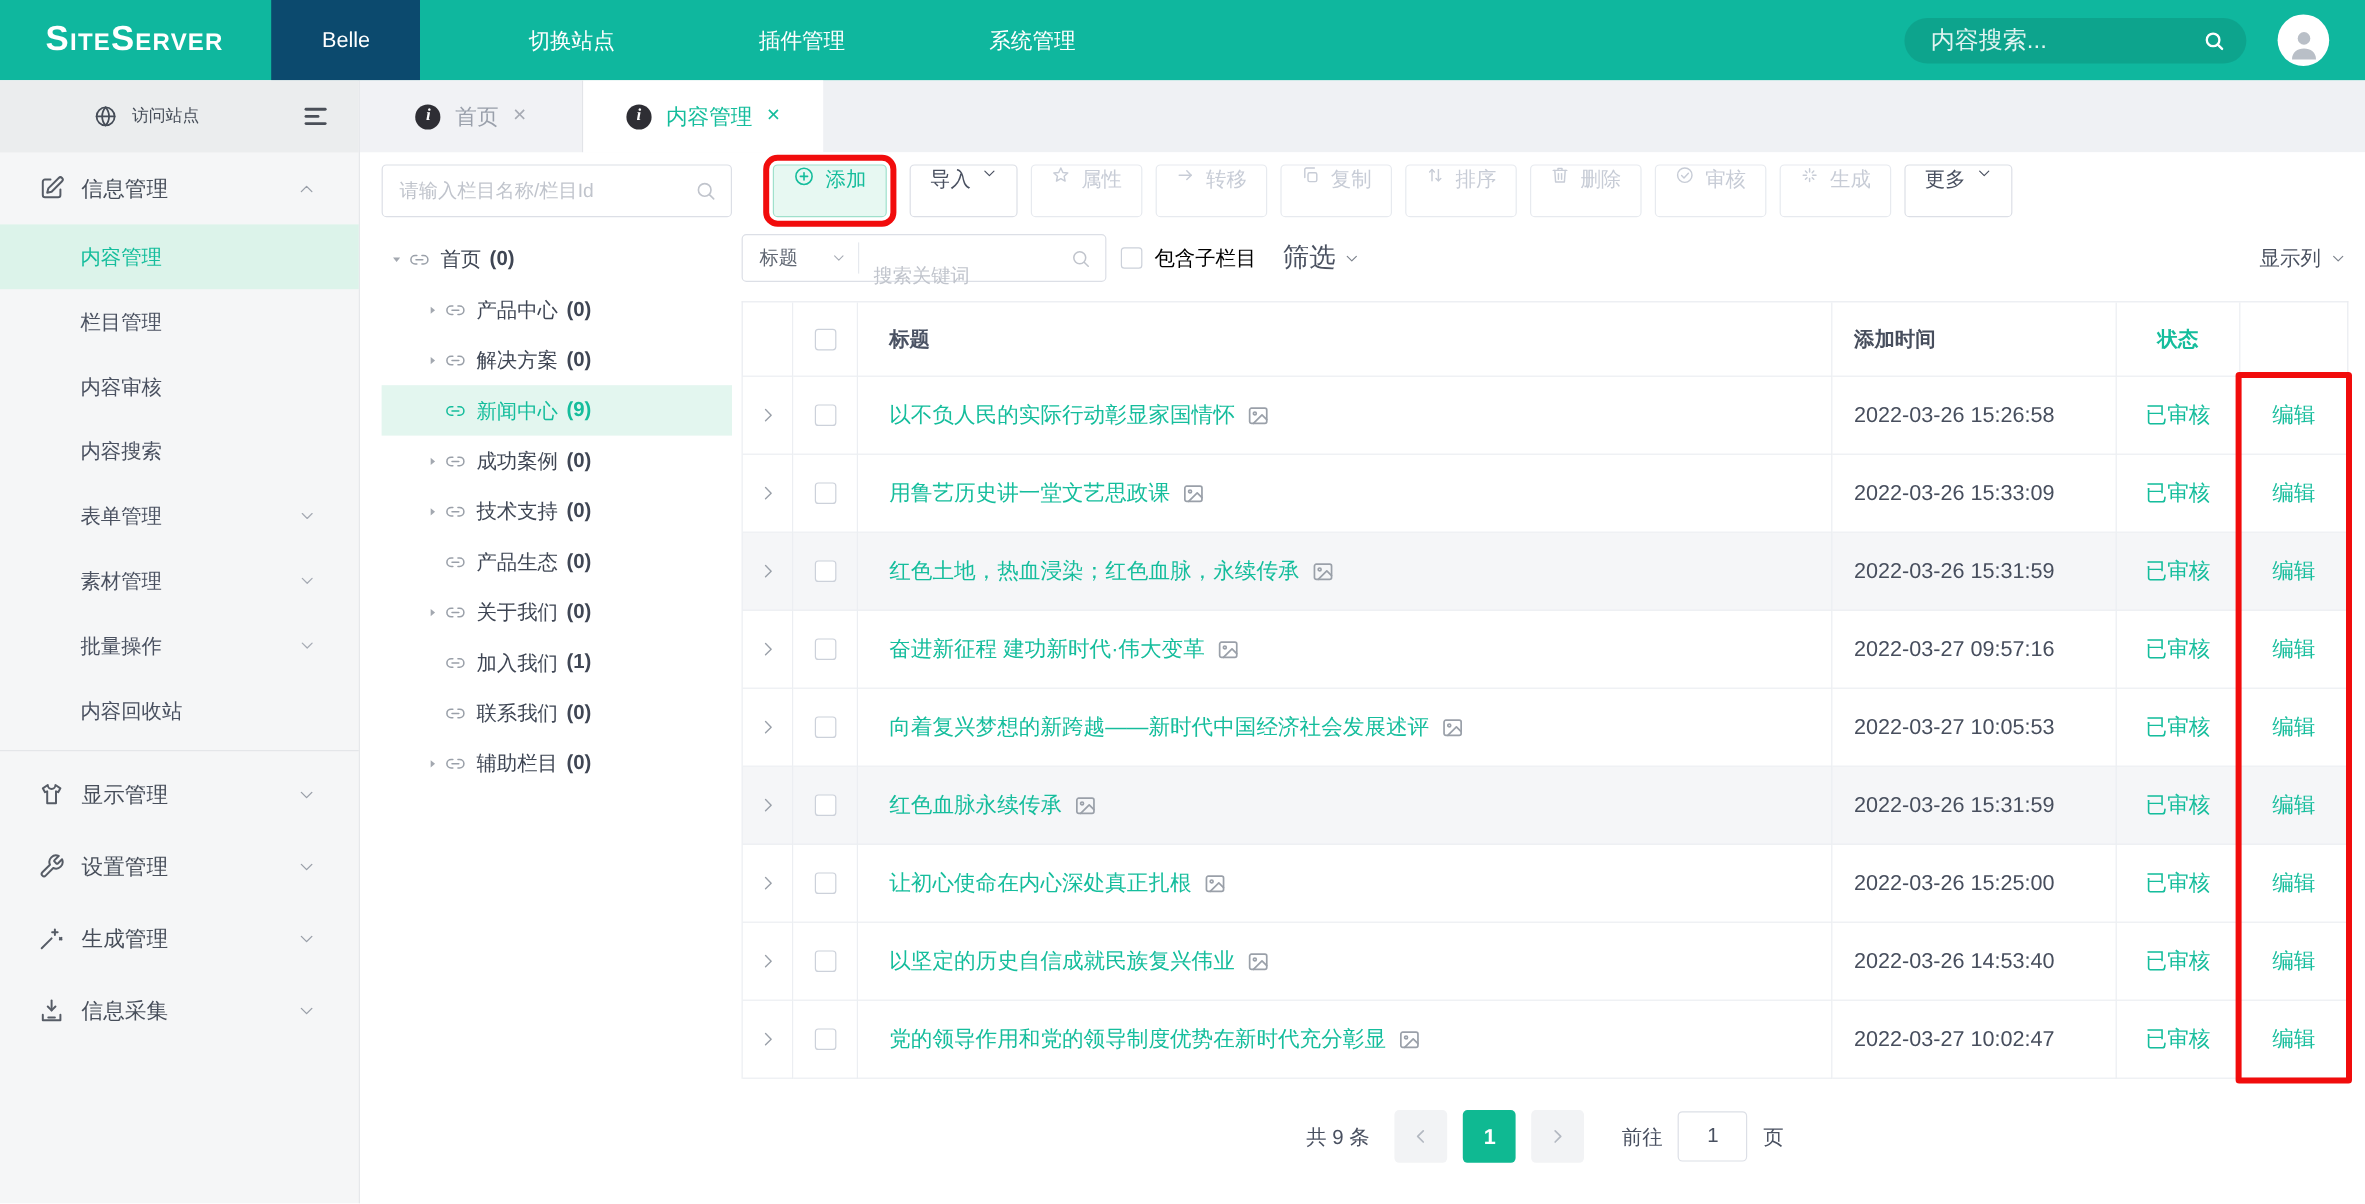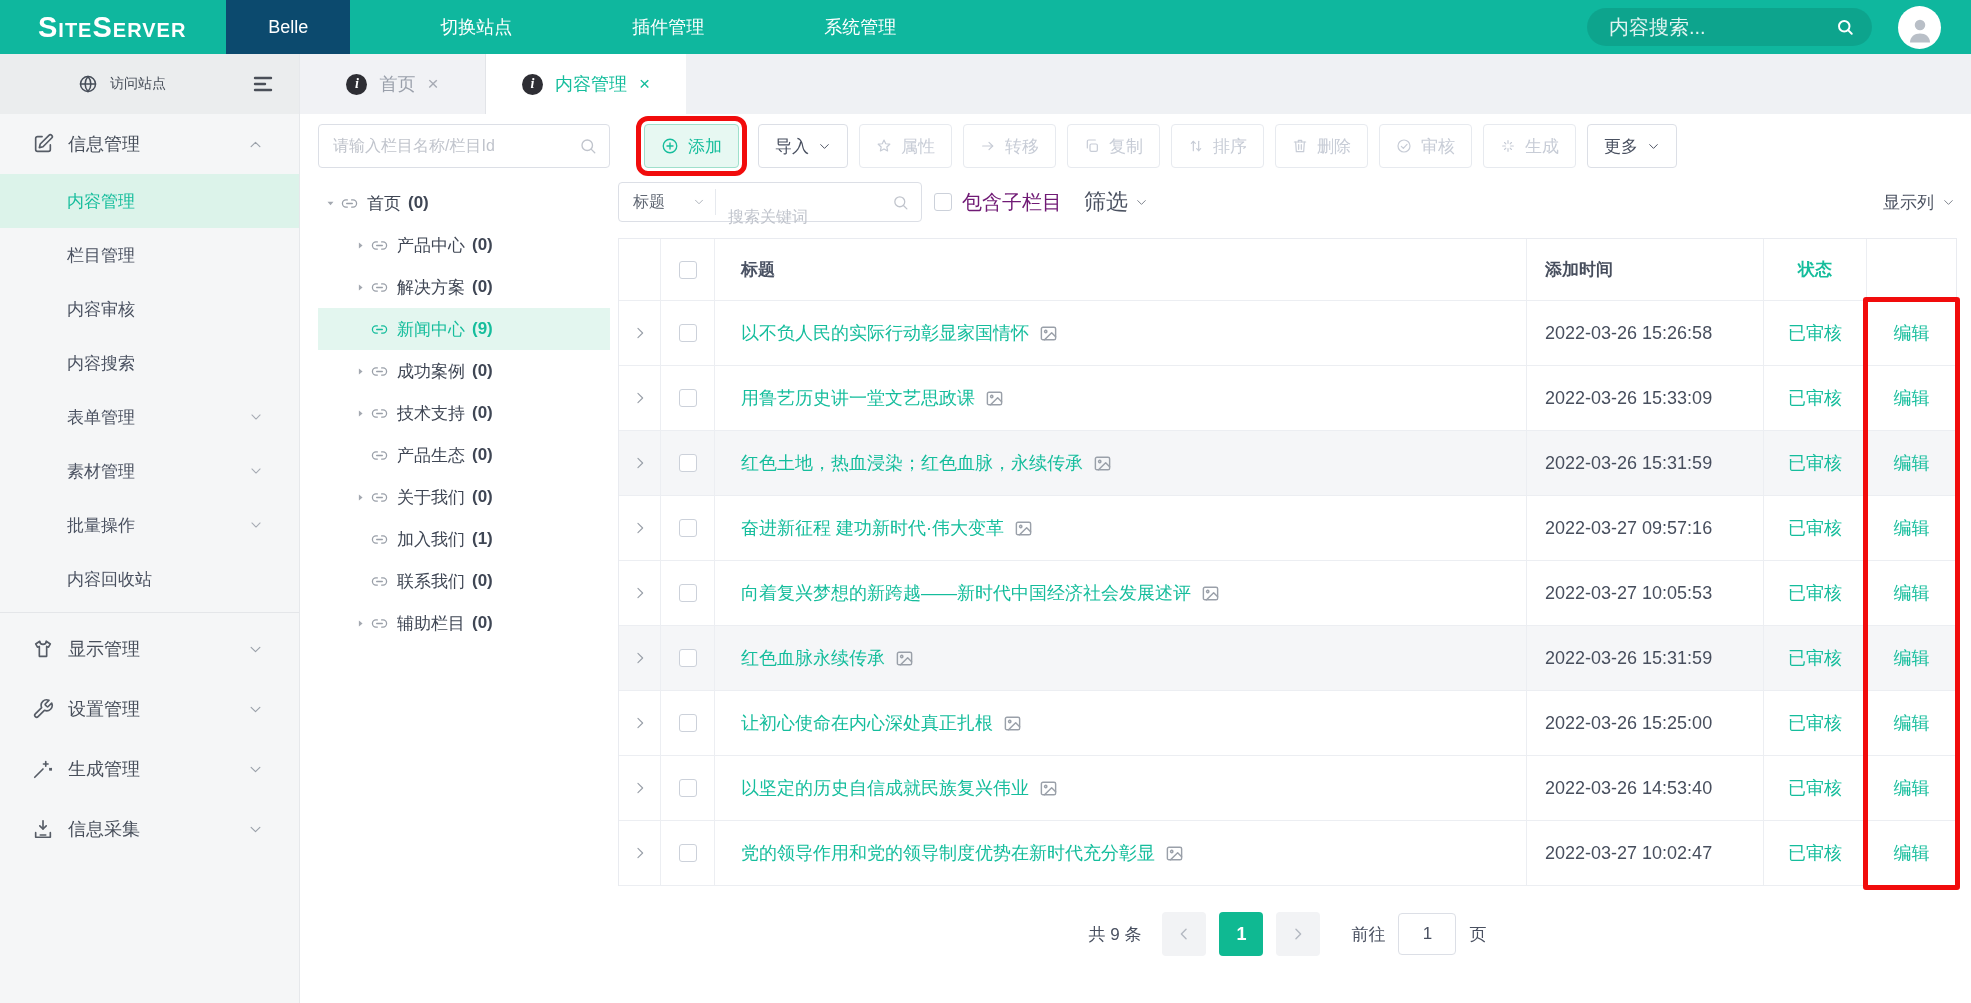--- a/index.html
+++ b/index.html
@@ -2,21 +2,21 @@
 <html><head>
 <meta charset="utf-8">
 <title>SiteServer CMS</title>
 <style>
   * { margin:0; padding:0; box-sizing:border-box; }
   html,body { width:1971px; height:1003px; overflow:hidden; }
   body { font-family:"Liberation Sans","DejaVu Sans",sans-serif; background:#fff; color:#474e5d; }
   .app { width:1971px; height:1003px; display:flex; flex-direction:column; }
 
   
-  .topbar { height:54px; background:#0fb79e; display:flex; align-items:center; flex-shrink:0; }
+  .topbar { height:67px; background:#0fb79e; display:flex; align-items:center; flex-shrink:0; }
   .logo { color:#fff; font-weight:bold; font-size:29px; font-variant:small-caps; letter-spacing:1px; padding:0 40px 0 38px; white-space:nowrap; }
   .site-tab { height:67px; min-width:124px; padding:0 28px; background:#0c4a6e; color:#fff; font-size:18px; display:flex; align-items:center; justify-content:center; }
   .topnav { display:flex; align-items:center; }
   .topnav .nav-item { color:#fff; font-size:18px; padding:0 30px; margin-left:60px; height:67px; display:flex; align-items:center; cursor:pointer; }
   .top-spacer { flex:1; }
   .top-search { width:285px; height:38px; border-radius:19px; background:rgba(0,0,0,0.10); display:flex; align-items:center; padding:0 18px 0 22px; margin-right:26px; }
   .top-search .ph { color:rgba(255,255,255,0.88); font-size:20px; flex:1; }
   .top-search svg { width:18px; height:18px; stroke:#fff; }
   .avatar { width:43px; height:43px; border-radius:50%; background:#fff; margin-right:30px; display:flex; align-items:center; justify-content:center; overflow:hidden; }
   .avatar svg { width:30px; height:30px; fill:#b9bfc7; stroke:none; margin-top:6px; }
@@ -51,21 +51,21 @@
   .tab.active .close { color:#15bd9c; }
 
   
   .content { flex:1; background:#fff; padding:8px 14px 0 18px; display:grid; grid-template-columns:292px 1fr; grid-template-rows:auto 1fr; column-gap:8px; min-height:0; }
 
   
   .channel-search { width:292px; height:44px; border:1px solid #dcdfe6; border-radius:4px; display:flex; align-items:center; padding:0 12px 0 14px; margin-top:2px; }
   .channel-search .ph { flex:1; font-size:16px; color:#c0c4cc; }
   .channel-search svg { width:18px; height:18px; stroke:#c0c4cc; }
   .actions { display:flex; align-items:flex-start; gap:11px; margin-left:18px; margin-top:2px; }
-  .btn { height:44px; border:1px solid #dcdfe6; background:#fff; border-radius:4px; font-size:17px; color:#495060; display:flex; align-items:center; gap:9px; padding:0 16px; cursor:pointer; white-space:nowrap; font-family:Liberation Serif, serif; }
+  .btn { height:44px; border:1px solid #dcdfe6; background:#fff; border-radius:4px; font-size:17px; color:#495060; display:flex; gap:9px; padding:0 16px; cursor:pointer; white-space:nowrap; font-family:Liberation Serif, serif; }
   .btn svg { width:16px; height:16px; stroke:currentColor; }
   .btn .cv { width:13px; height:13px; }
   .btn.disabled { color:#c7ccd6; border-color:#e7eaef; cursor:default; }
   .btn.add-btn { background:#e7f8f2; border-color:#9fe0cc; color:#15bd9c; outline:5px solid #f10c0c; outline-offset:3px; position:relative; z-index:5; margin:0 8px 0 8px; }
   .btn.add-btn svg { width:18px; height:18px; }
 
   
   .workspace-left { margin-top:14px; }
   .tree-item { height:42px; display:flex; align-items:center; font-size:17px; color:#3f4654; cursor:pointer; padding-left:4px; }
   .tree-item .tcaret { width:16px; display:flex; justify-content:center; flex-shrink:0; }
@@ -82,21 +82,21 @@
   
   .filter-row { display:flex; align-items:center; height:40px; margin-bottom:16px; }
   .kw-group { width:304px; height:40px; border:1px solid #dcdfe6; border-radius:4px; display:flex; align-items:center; }
   .kw-select { width:96px; display:flex; align-items:center; padding:0 10px 0 14px; font-size:16px; color:#606773; gap:8px; cursor:pointer; }
   .kw-select svg { width:12px; height:12px; stroke:#a6abb4; margin-left:auto; }
   .kw-divider { width:1px; height:26px; background:#e6e9ee; }
   .kw-input { flex:1; display:flex; align-items:center; padding:0 12px; }
   .kw-input .ph { flex:1; font-size:16px; color:#c0c4cc;margin-top:31px; }
   .kw-input svg { width:17px; height:17px; stroke:#c0c4cc; }
   .checkbox { width:18px; height:18px; border:1px solid #ccd1da; border-radius:3px; background:#fff; display:inline-block; flex-shrink:0; }
-  .inc-label { font-size:20px; color:#701a75; margin:0 0 0 10px; }
+  .inc-label { font-size:17px; color:#000000; margin:0 0 0 10px; }
   .filter-dd { display:flex; align-items:center; gap:7px; margin-left:22px; font-size:22px; color:#4a5160; cursor:pointer; }
   .filter-dd svg { width:13px; height:13px; stroke:#7c828c; }
   .cols-dd { margin-left:auto; display:flex; align-items:center; gap:8px; font-size:17px; color:#4a5160; cursor:pointer; padding-right:2px; }
   .cols-dd svg { width:13px; height:13px; stroke:#7c828c; }
   .chk-wrap { margin-left:12px; display:flex; align-items:center; }
 
   
   .table-wrap { position:relative; border:1px solid #e9ebf0; border-bottom:none; }
   .thead, .trow { display:grid; grid-template-columns:42px 54px 1fr 237px 103px 89px; }
   .thead > div, .trow > div { border-right:1px solid #eceef2; border-bottom:1px solid #eceef2; display:flex; align-items:center; }

